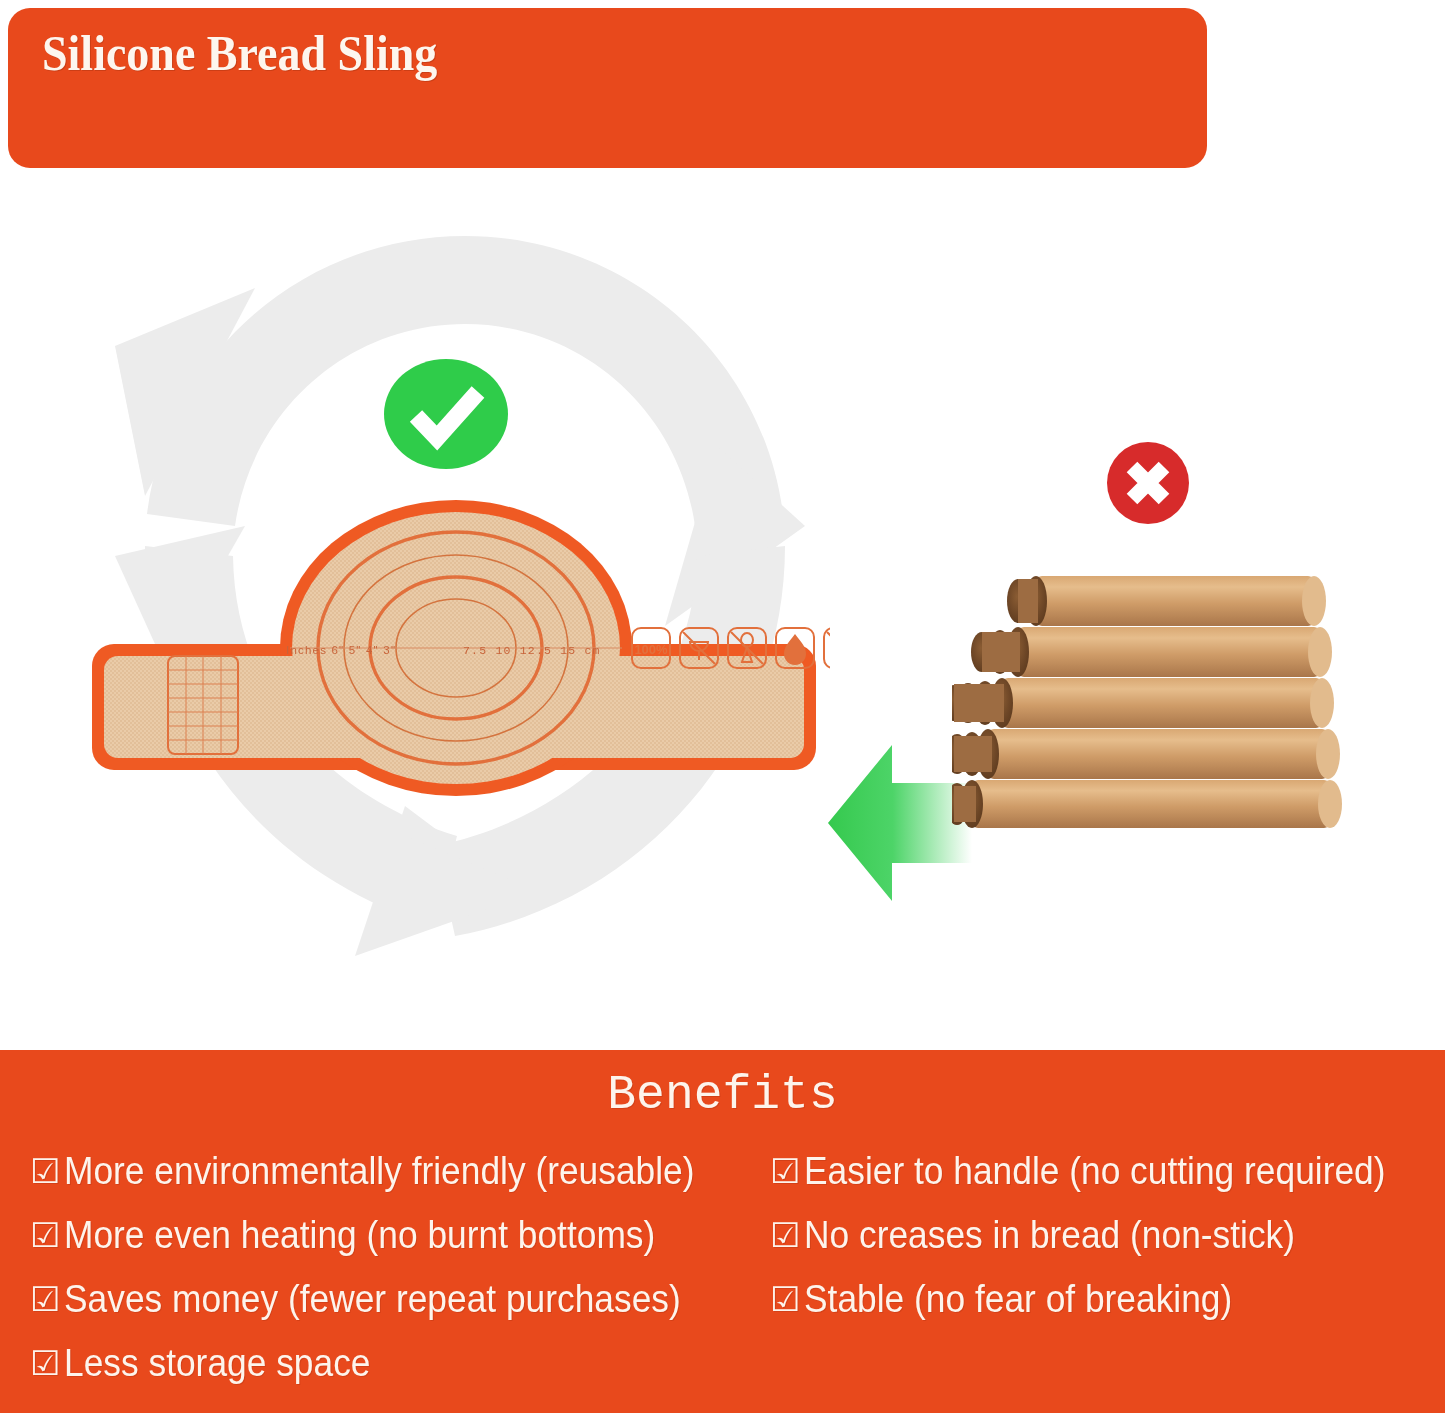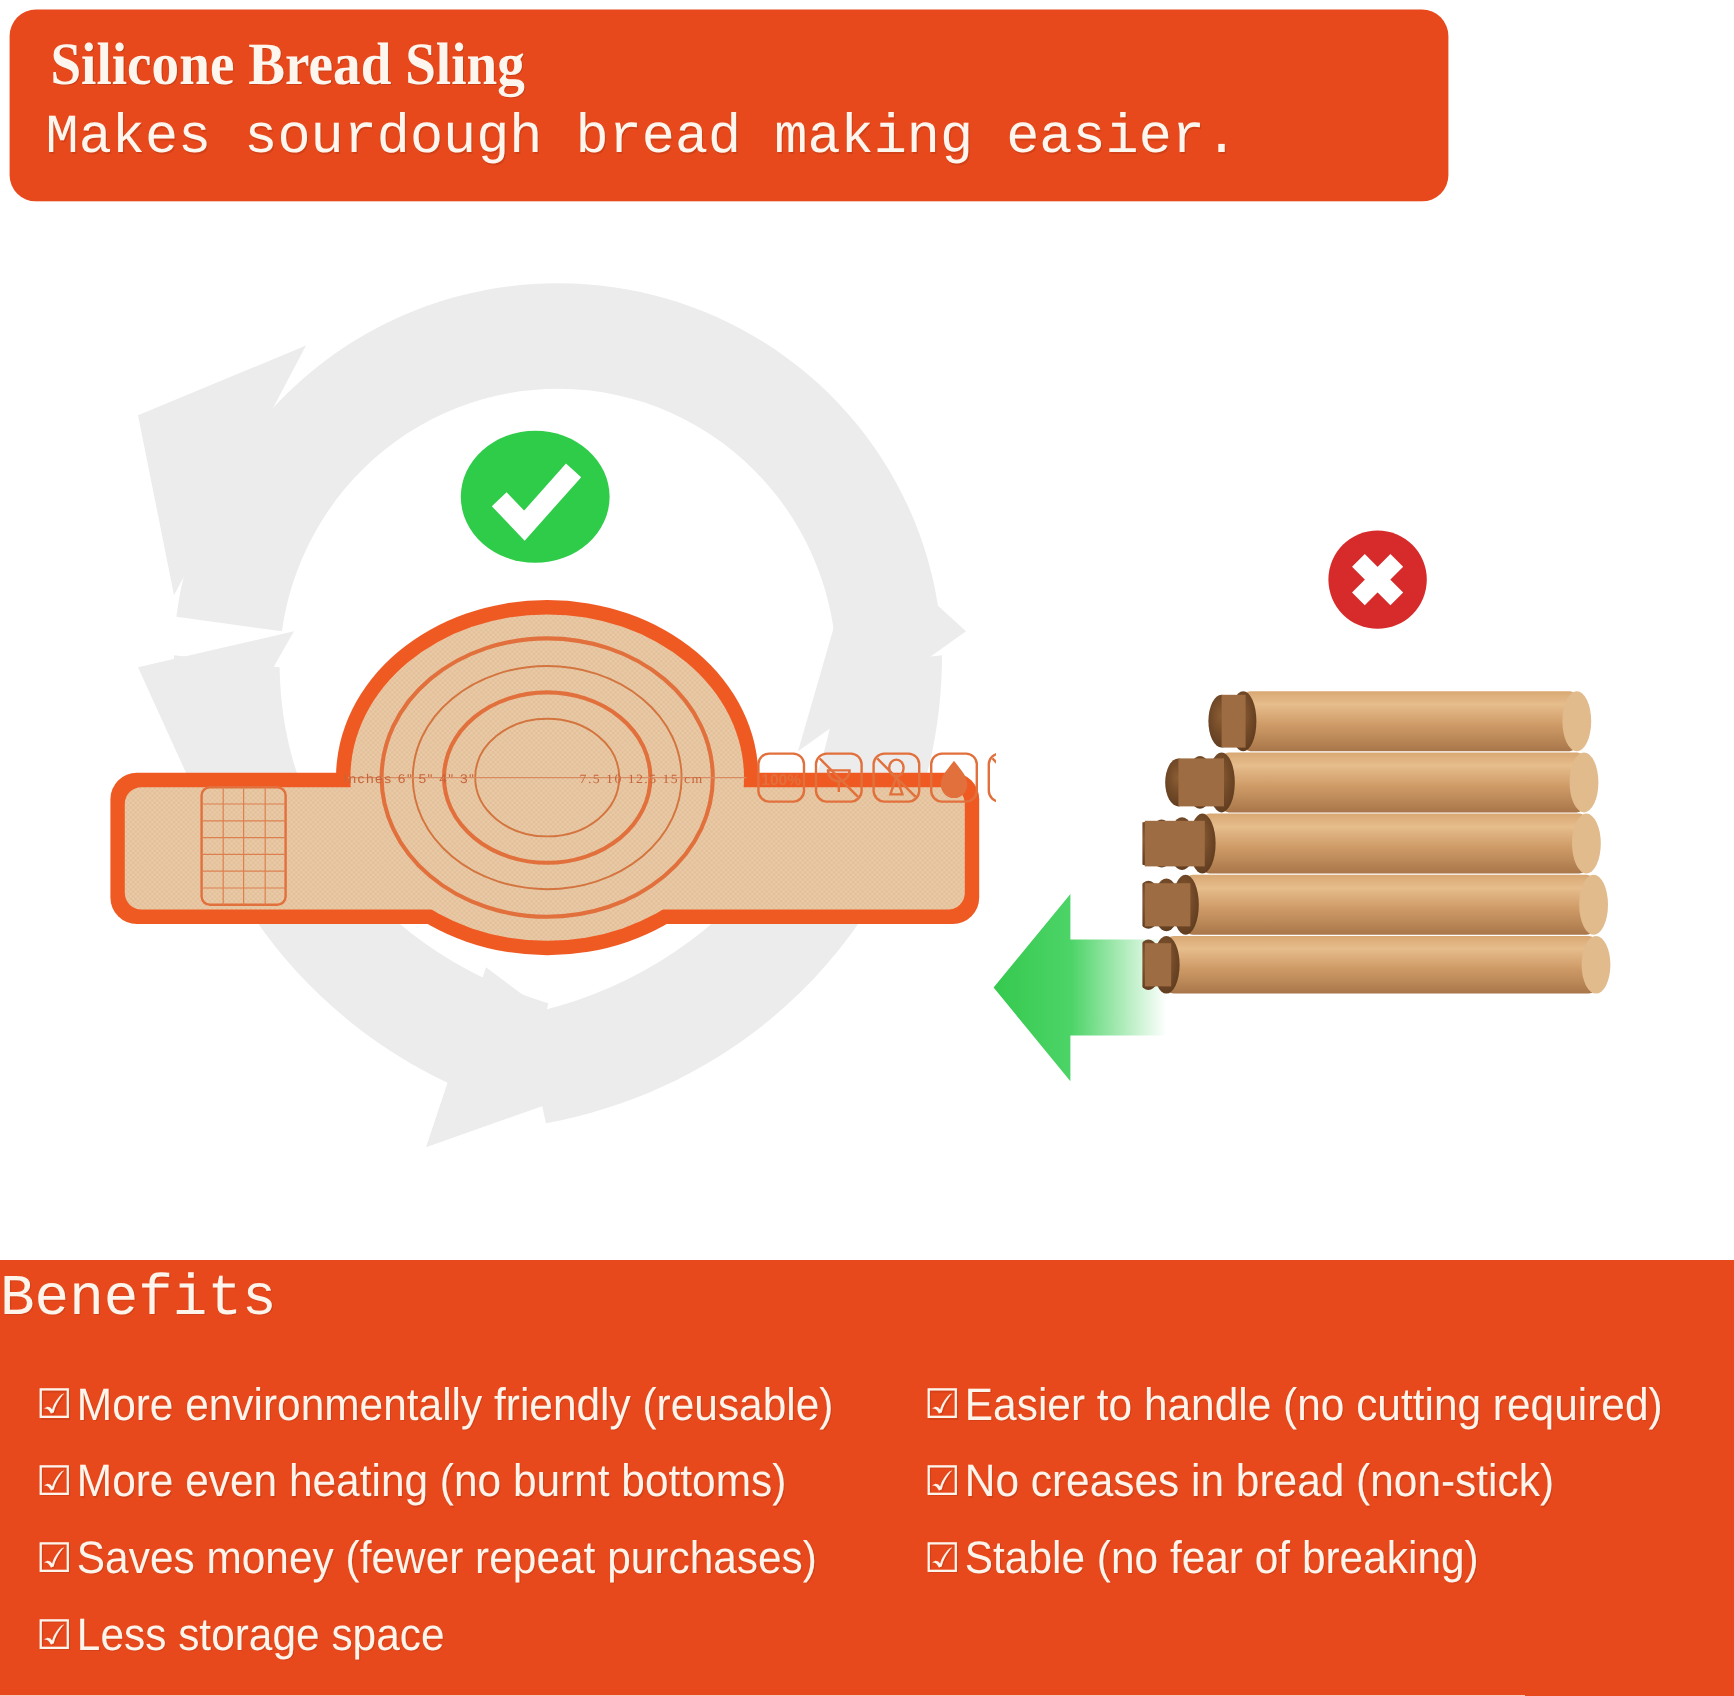--- a/index.html
+++ b/index.html
@@ -118,27 +118,27 @@
     top: 146px;
     font-size: 11.5px;
     color: #c8643a;
     letter-spacing: 1.2px;
     white-space: nowrap;
     font-family: "Liberation Sans", sans-serif;
     transform: scaleY(0.92);
   }
   .ruler-cm {
     position: absolute;
-    left: 405px;
+    left: 385px;
     top: 146px;
     font-size: 11.5px;
     color: #c8643a;
     letter-spacing: 1.2px;
     white-space: nowrap;
-    font-family: Liberation Serif, serif;
+    font-family: Liberation Mono, monospace;
     transform: scaleY(0.92);
   }
 
   
   .rolls {
     position: absolute;
     left: 952px;
     top: 386px;
     width: 416px;
     height: 276px;
@@ -147,25 +147,25 @@
   
   .bottom-banner {
     position: absolute;
     left: 0;
     top: 1050px;
     width: 1445px;
     height: 363px;
     background: #e8491c;
   }
   .benefits-title {
-    text-align: left;
+    text-align: center;
     font-family: "Liberation Mono", monospace;
     font-size: 48px;
     color: #fdf4ec;
-    padding-top: 4px;
+    padding-top: 16px;
     line-height: 58px;
     text-shadow: 1px 1px 0 rgba(120,30,5,0.18);
   }
   .benefits-grid {
     position: absolute;
     left: 0;
     top: 92px;
     width: 1445px;
     display: flex;
   }
@@ -199,21 +199,20 @@
     display: inline-block;
     transform: scaleX(0.93);
     transform-origin: left center;
   }
 </style>
 </head>
 <body>
 
 <div class="top-banner">
   <div class="top-title">Silicone Bread Sling</div>
-  <div class="top-subtitle">Makes sourdough bread making easier.</div>
 </div>
 
 <div class="stage">
 
   <svg class="recycle-wm" viewBox="0 0 720 800">
     <g fill="#ececec">
 
       <path d="M360,40
                C197,40 62,160 42,318
                L130,330

